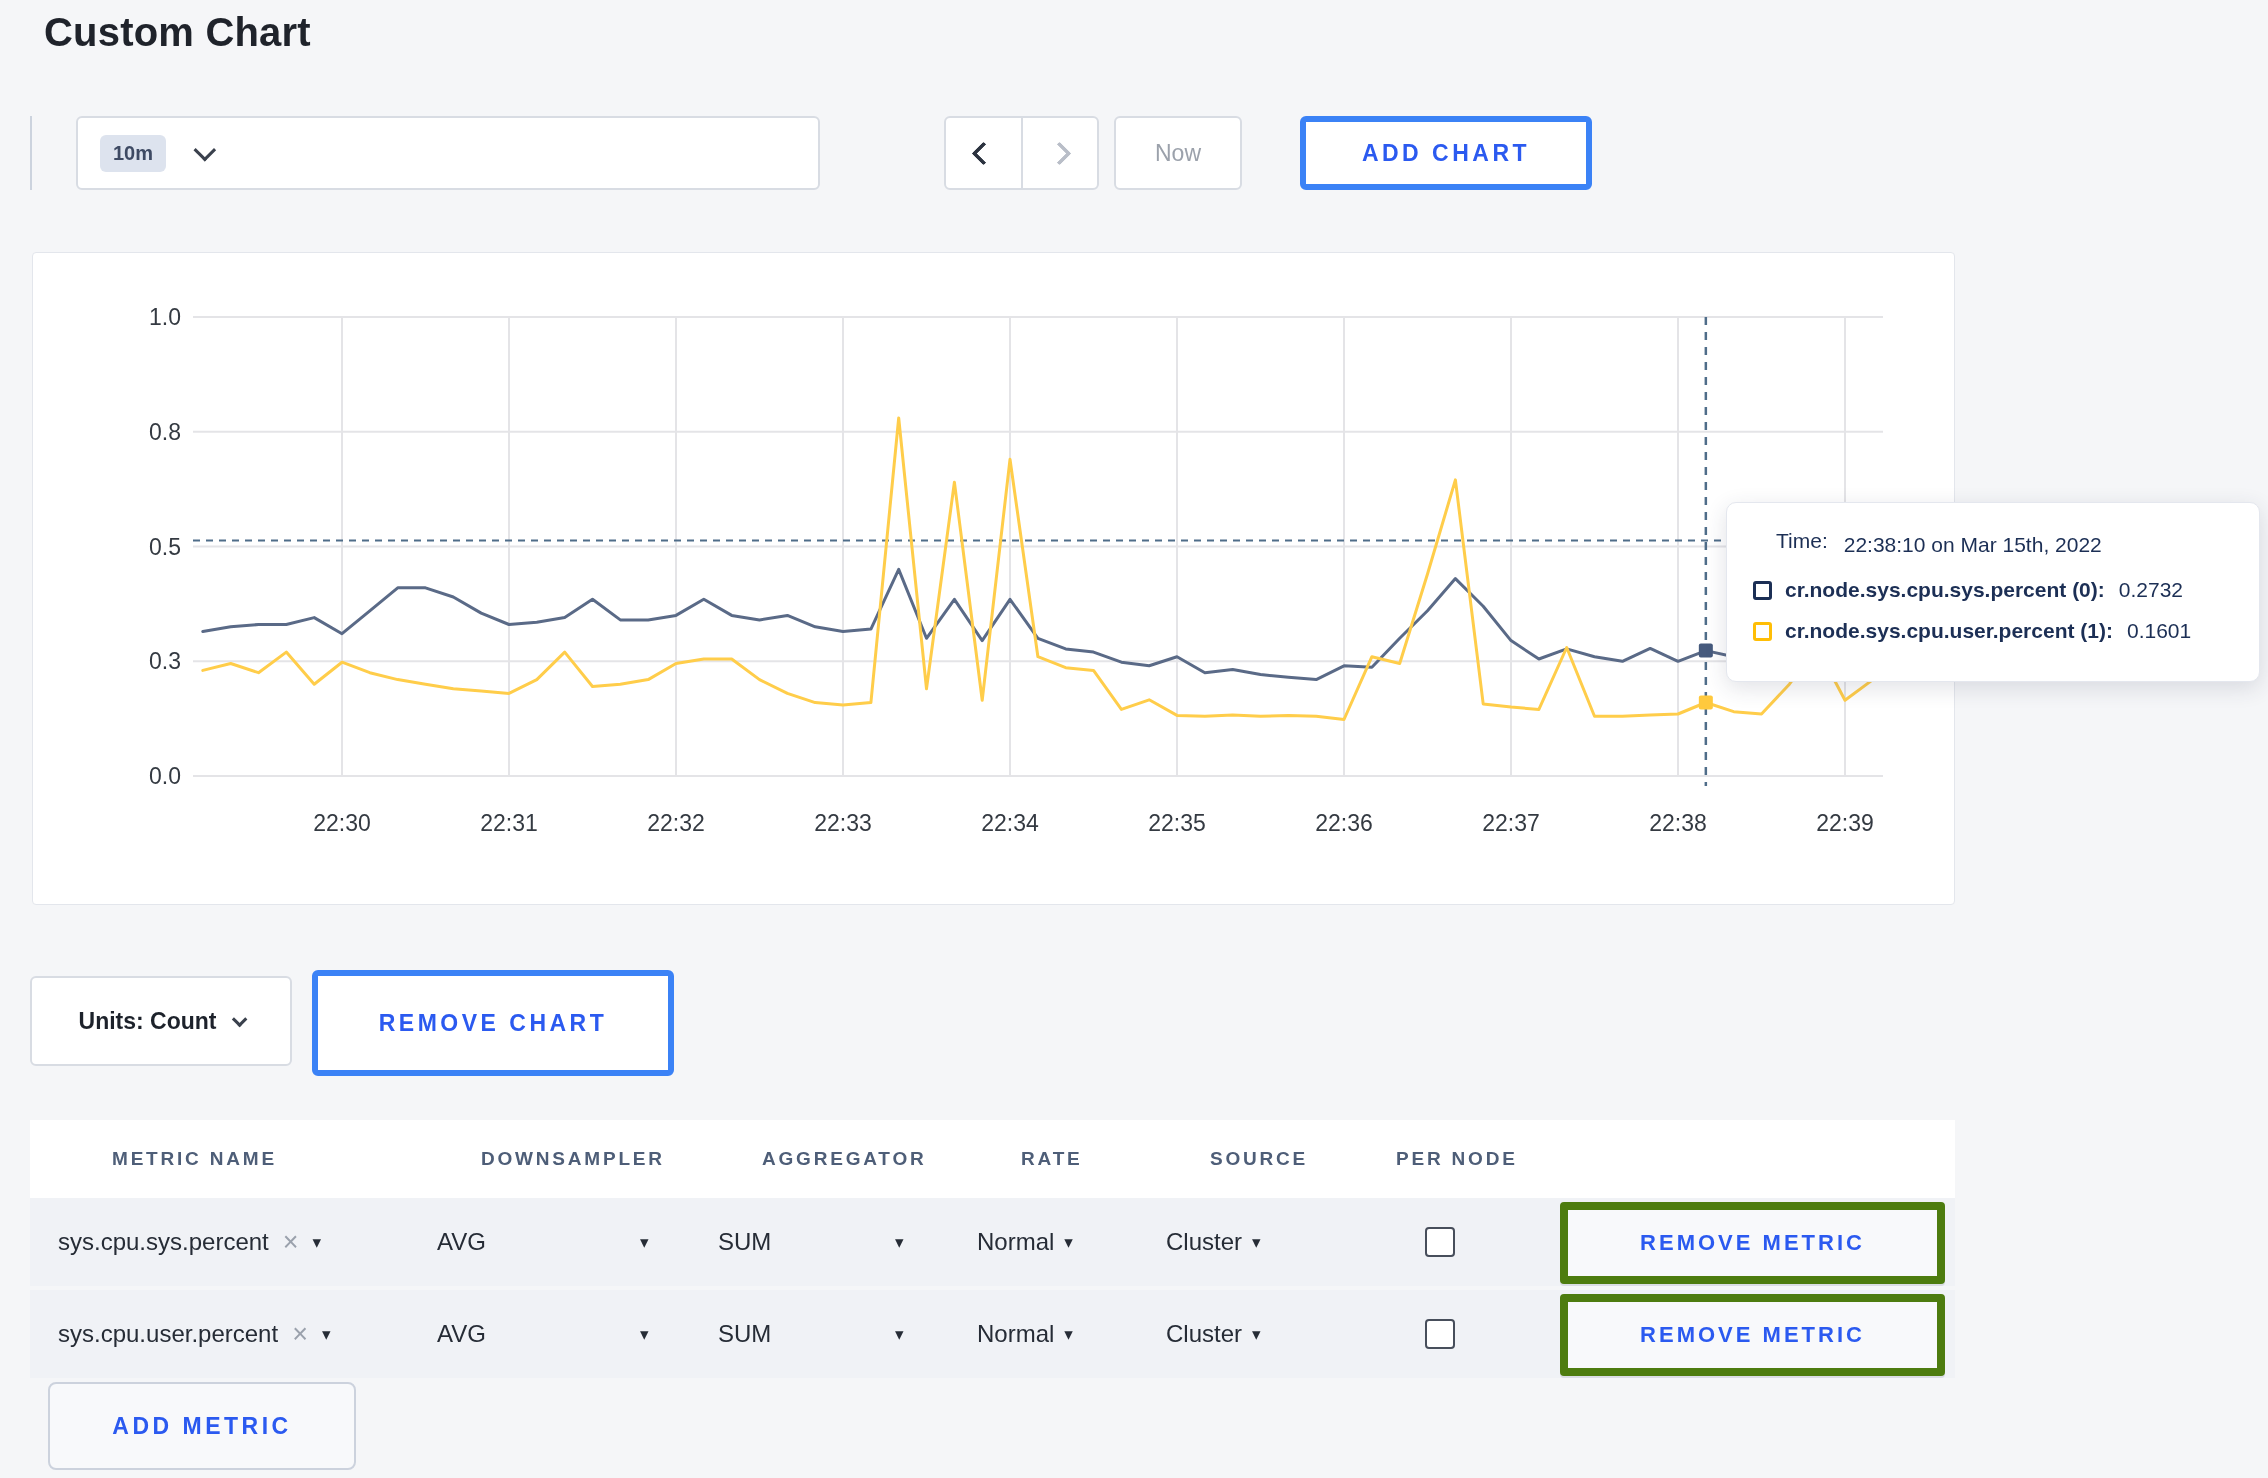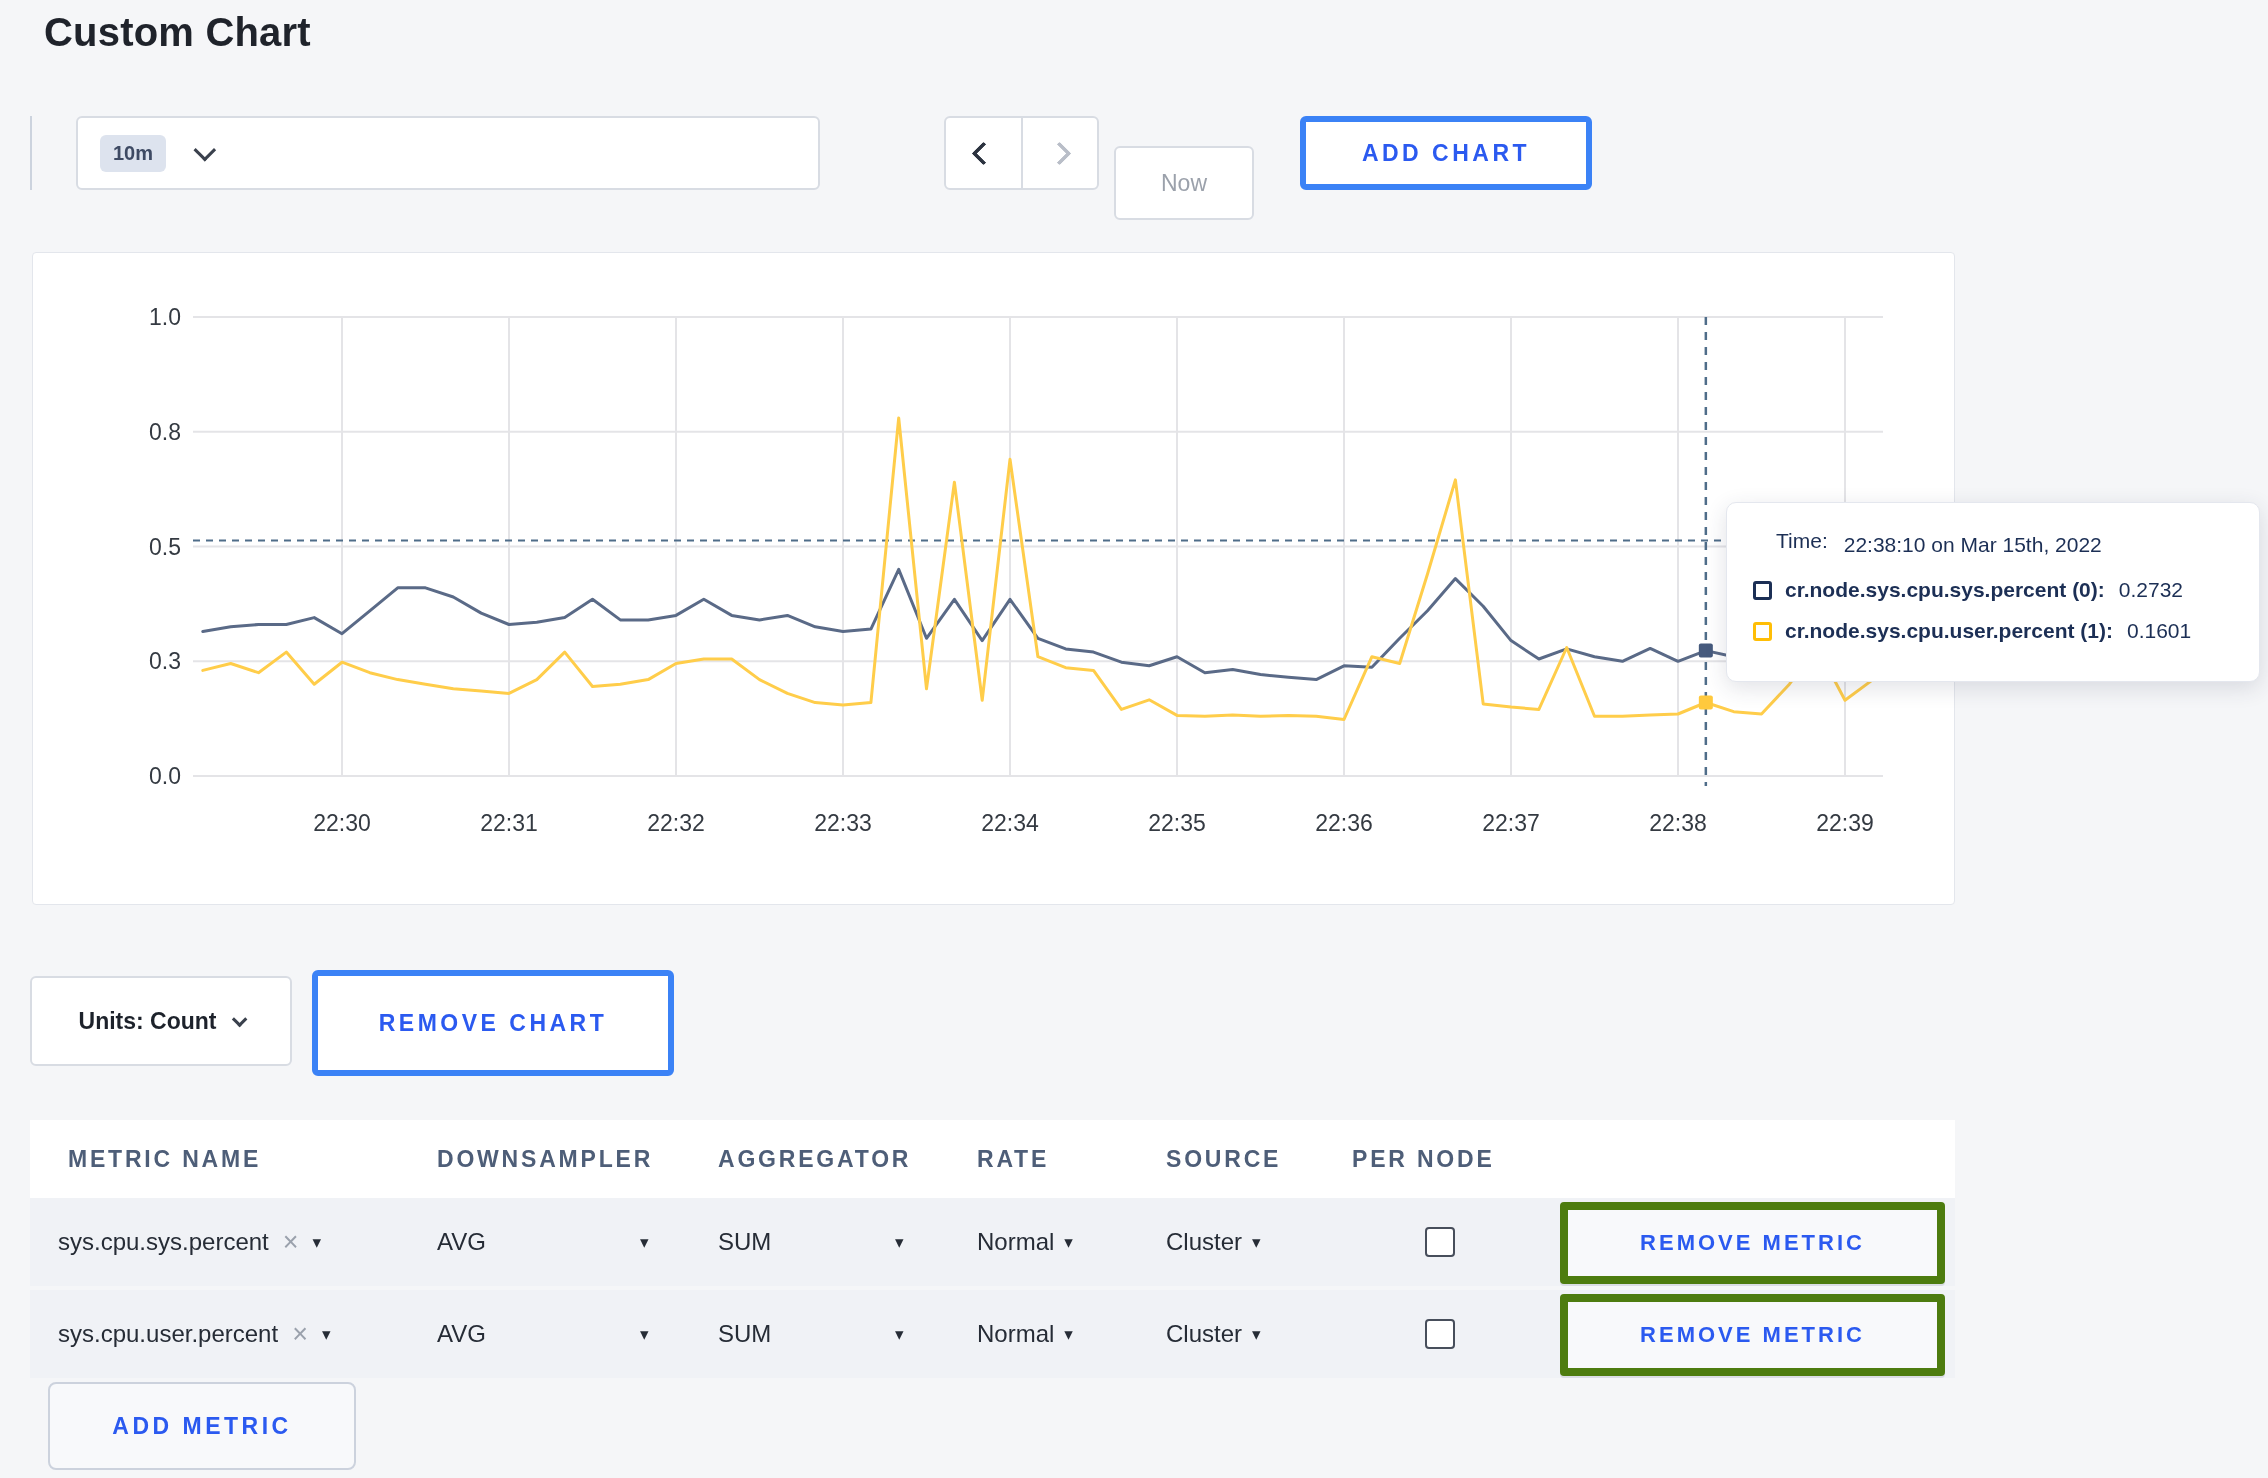--- a/index.html
+++ b/index.html
@@ -39,23 +39,23 @@
   .chev-down {
     width:16px; height:16px; border-right:3px solid #3a414d; border-bottom:3px solid #3a414d;
     transform:rotate(45deg) translateY(-4px);
   }
   #time-nav { left:944px; top:116px; width:155px; height:74px; display:flex; padding:0; overflow:hidden; }
   .nav-cell { flex:1; display:flex; align-items:center; justify-content:center; cursor:pointer; }
   #nav-prev { border-right:2px solid #d8dce3; }
   .chev-left  { width:17px; height:17px; border-left:4px solid #2c3340; border-bottom:4px solid #2c3340; transform:rotate(45deg); border-radius:2px;}
   .chev-right { width:17px; height:17px; border-right:4px solid #b9bec8; border-top:4px solid #b9bec8; transform:rotate(45deg); border-radius:2px;}
   #now-button {
-    left:1114px; top:116px; width:140px; height:74px;
+    left:1114px; top:116px; width:128px; height:74px;
     display:flex; align-items:center; justify-content:center;
-    font-size:23px; color:#9ba1ab; cursor:default;margin-top:30px;
+    font-size:23px; color:#9ba1ab; cursor:default;
   }
   .blue-btn {
     display:flex; align-items:center; justify-content:center;
     color:#2b5af0; font-weight:bold; letter-spacing:3.5px; font-size:23px;
     background:#fff; border:6px solid #3b82f6; border-radius:6px; cursor:pointer;
   }
   #add-chart-button { left:1300px; top:116px; width:292px; height:74px; }
 
   
   #chart-card {
@@ -88,22 +88,23 @@
     transform:rotate(45deg) translateY(-3px);
   }
   #remove-chart-button { left:312px; top:970px; width:362px; height:106px; }
 
   
   #table-header {
     left:30px; top:1120px; width:1925px; height:78px; background:#fff;
   }
   .th {
     position:absolute; top:0; height:78px; line-height:78px;
-    font-size:23px; font-weight:bold; letter-spacing:2.8px; color:#4e5e78;
+    font-size:19px; font-weight:bold; letter-spacing:2.8px; color:#4e5e78;
     white-space:nowrap;
+    margin-left:44px;
   }
   .metric-row {
     left:30px; width:1925px; height:88px; background:#f0f2f6;
   }
   #metric-row-0 { top:1198px; }
   #metric-row-1 { top:1290px; }
   .cell { position:absolute; top:0; height:88px; display:flex; align-items:center; gap:14px; font-size:24px; color:#262c36; white-space:nowrap; }
   .tri { font-size:17px; color:#262c36; }
   .x-icon { font-size:27px; color:#9aa1ac; cursor:pointer; }
   .cell-metric { left:28px; }

